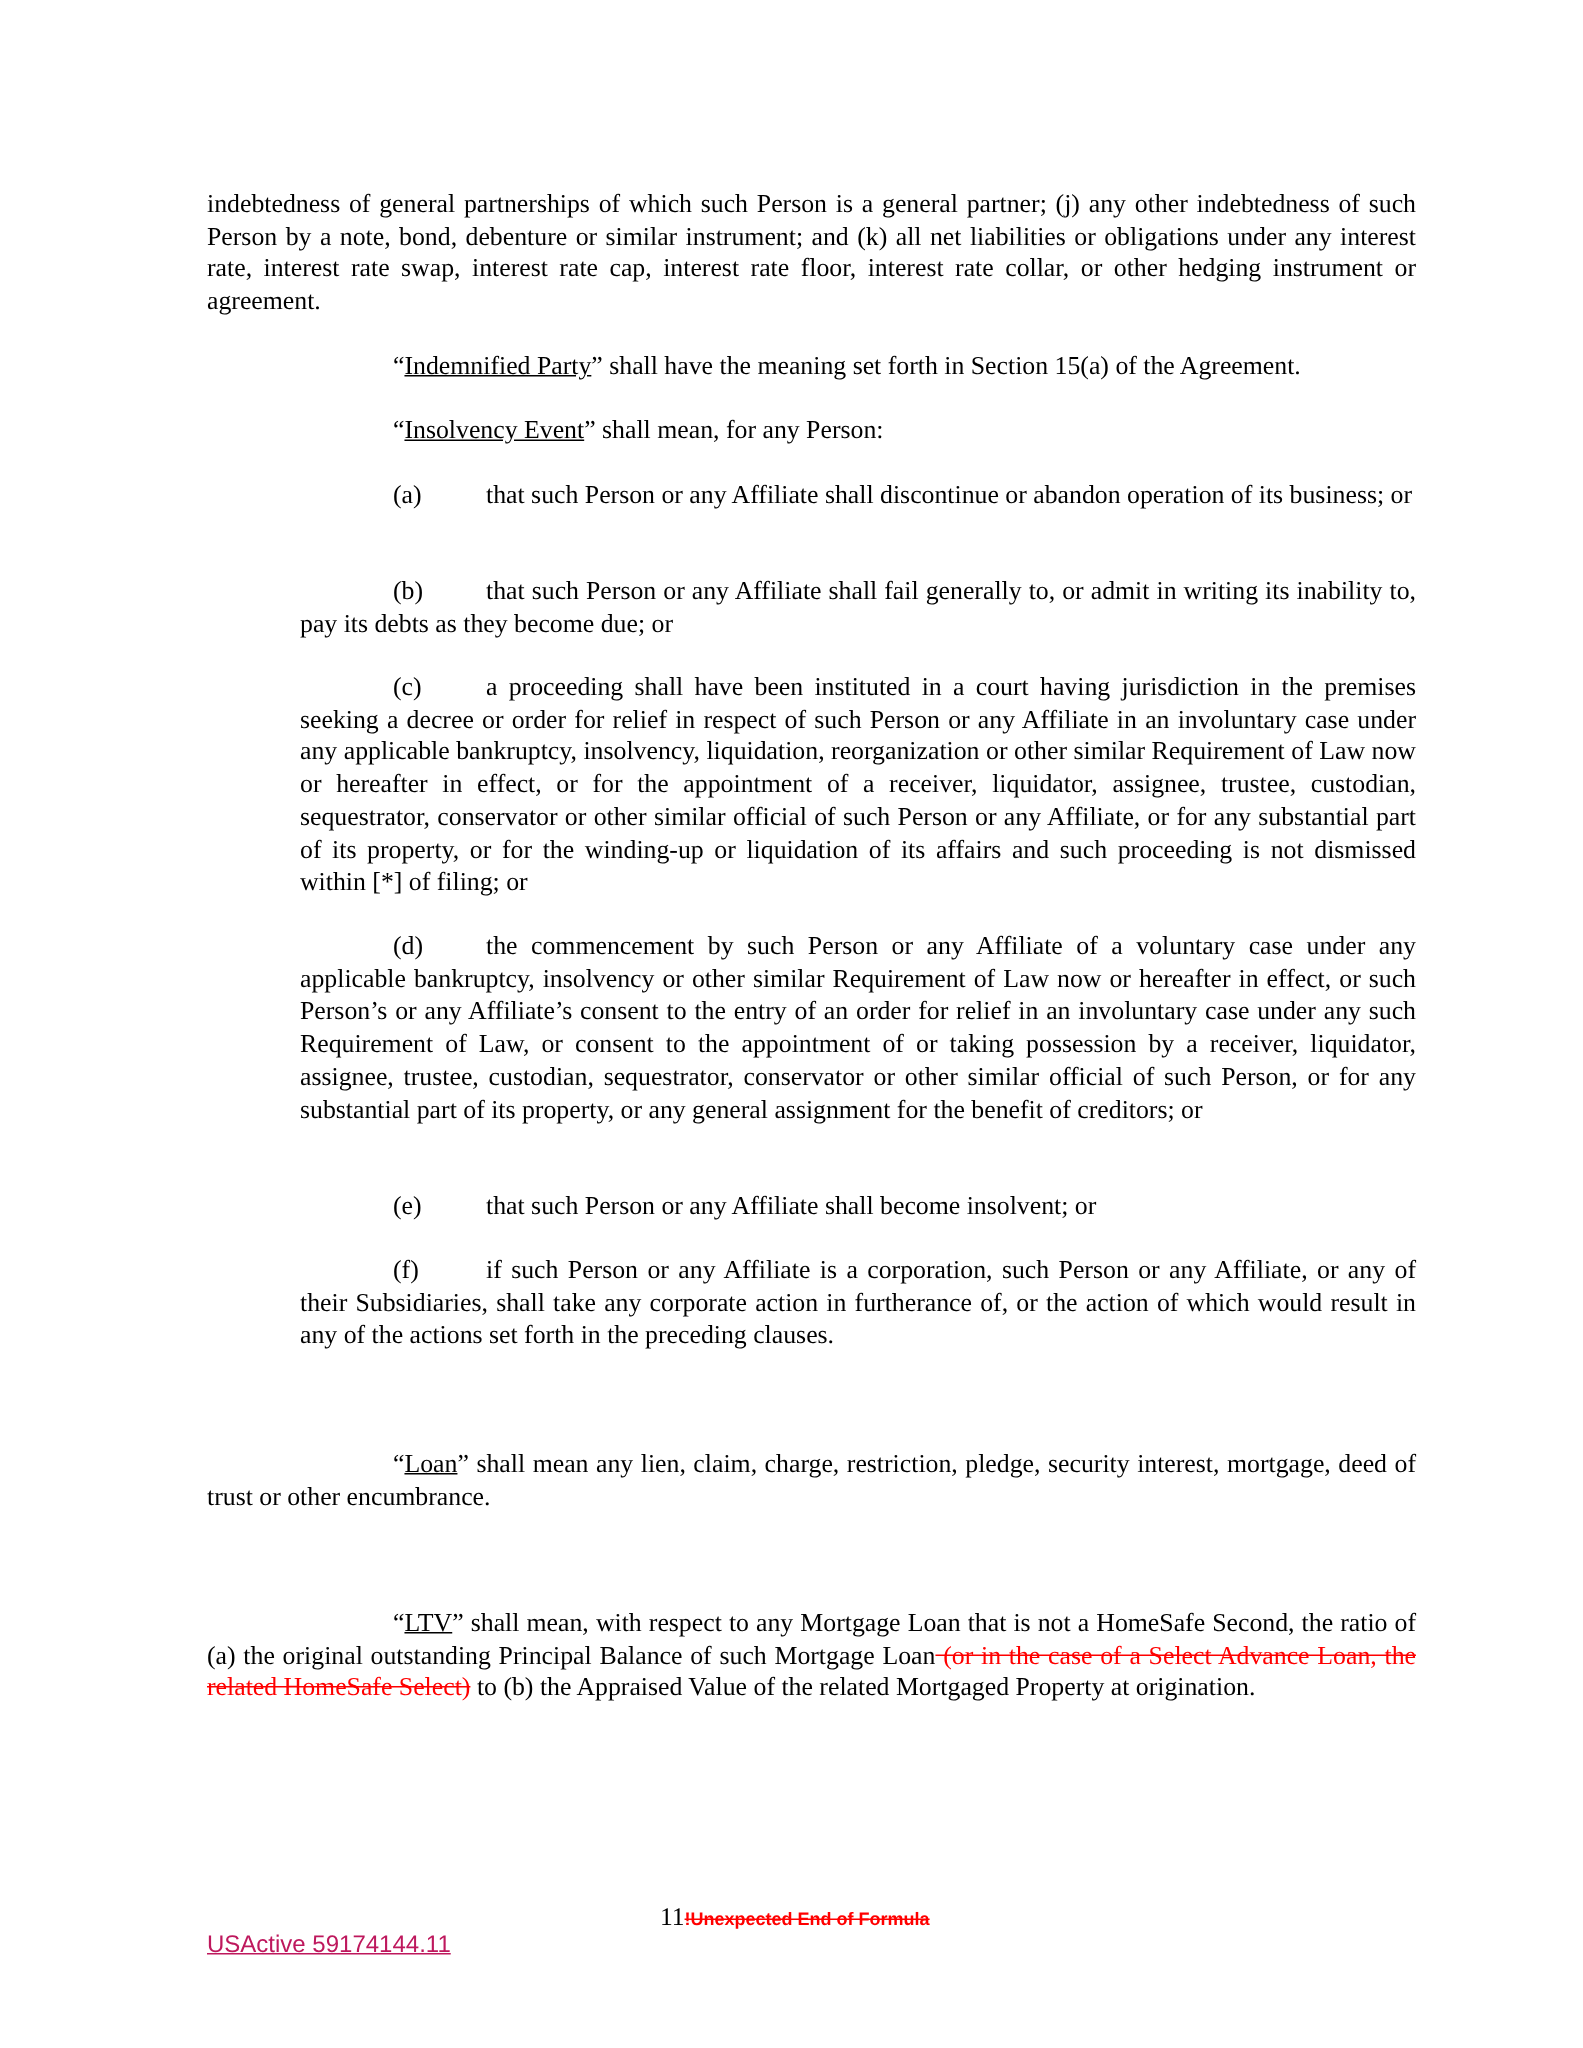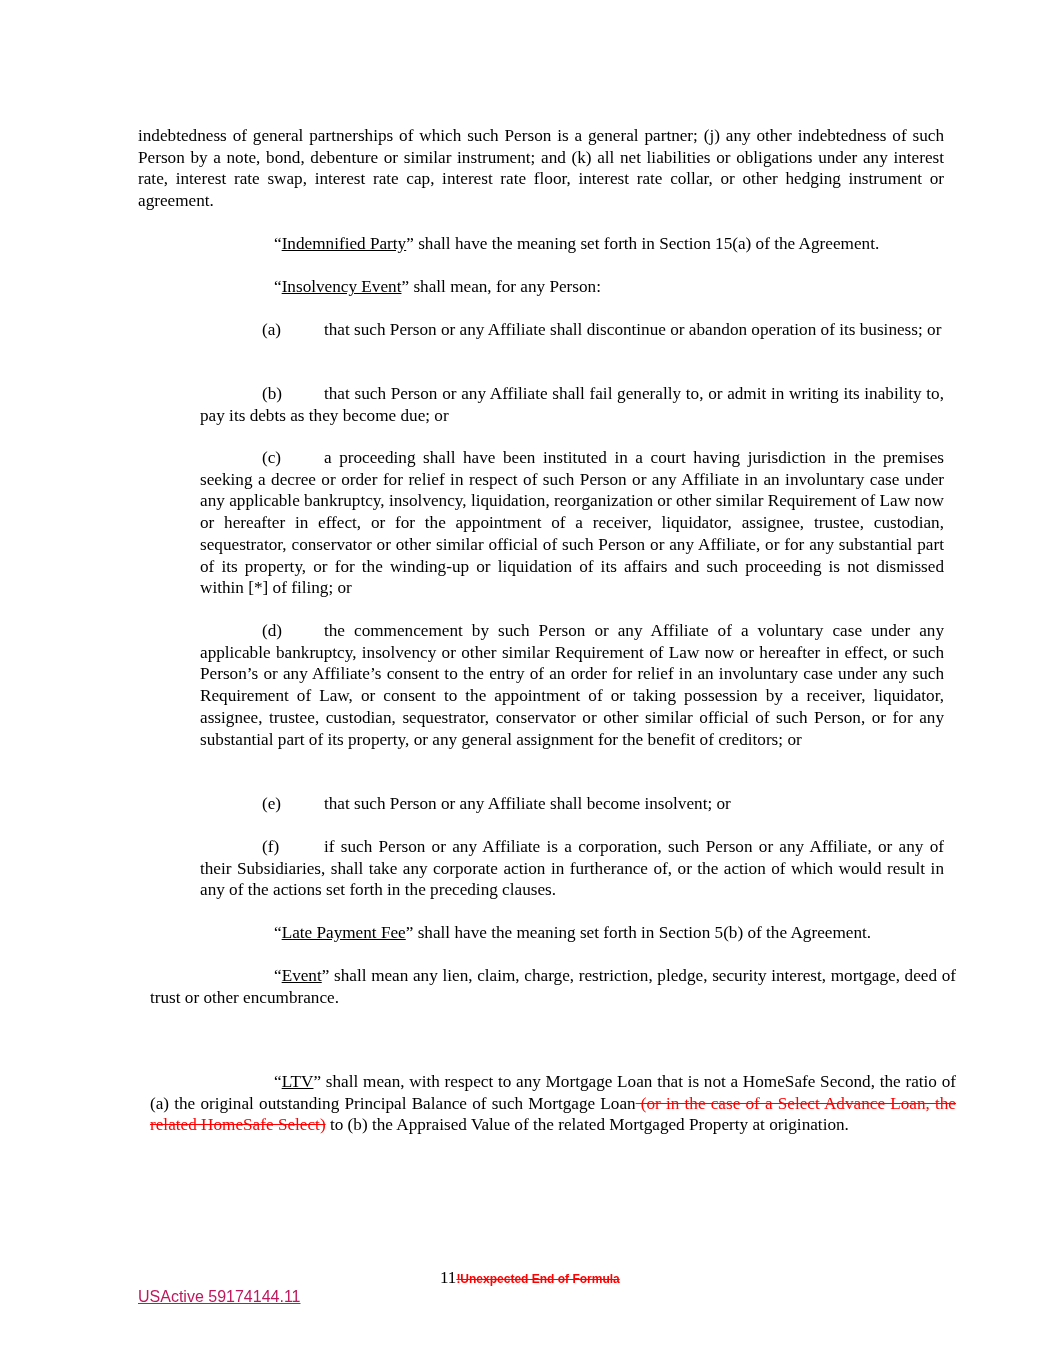--- a/index.html
+++ b/index.html
@@ -1,20 +1,20 @@
 <!DOCTYPE html>
 <html><head>
 <meta charset="utf-8">
 <style>
   html, body { margin:0; padding:0; background:#ffffff; }
   body { width:1055px; height:1365px; position:relative; overflow:hidden;
          font-family:"Liberation Serif", serif; font-size:17.2px; color:#000; }
   .page { position:absolute; left:14px; top:0; width:1055px; height:1365px; }
   .p { position:absolute; left:124px; width:806px; line-height:21.7px; text-align:justify; margin:0; }
-  .ind { text-indent:124px;margin-left:12px; }
+  .ind { text-indent:124px; }
   .subp { position:absolute; left:186px; width:744px; line-height:21.7px; text-align:justify; margin:0; }
   .subp .lab { position:absolute; left:62px; top:0; }
   .subp .first { display:block; text-indent:124px; }
   u { text-decoration:underline; }
   .del { color:#ff0000; text-decoration:line-through; }
   .footer-num { position:absolute; left:426px; top:1268px; font-size:17px; }
   .footer-err { color:#ff0000; text-decoration:line-through; font-family:"Liberation Sans", sans-serif; font-weight:bold; font-size:12px; }
   .docid { position:absolute; left:124px; top:1288px; font-family:"Liberation Sans", sans-serif; font-size:16px; color:#be185d; text-decoration:underline; }
 </style>
 </head>
@@ -51,23 +51,22 @@
   <p class="subp" style="top:793px;">
       <span class="lab">(e)</span>
       <span class="first">that such Person or any Affiliate shall become insolvent; or</span>
     </p>
 
   <p class="subp" style="top:836px;">
       <span class="lab">(f)</span>
       <span class="first">if such Person or any Affiliate is a corporation, such Person or any Affiliate, or any of their Subsidiaries, shall take any corporate action in furtherance of, or the action of which would result in any of the actions set forth in the preceding clauses.</span>
     </p>
 
-  <p class="p ind" style="top:922px;"><span>“</span><u>Late Payment Fee</u><span>” shall have the meaning set forth in Section 5(b) of the Agreement.</span></p>
 
-  <p class="p ind" style="top:965px;"><span>“</span><u>Event</u><span>” shall mean any lien, claim, charge, restriction, pledge, security interest, mortgage, deed of trust or other encumbrance.</span></p>
+  <p class="p ind" style="top:965px;"><span>“</span><u>Loan</u><span>” shall mean any lien, claim, charge, restriction, pledge, security interest, mortgage, deed of trust or other encumbrance.</span></p>
 
 
   <p class="p ind" style="top:1071px;"><span>“</span><u>LTV</u><span>” shall mean, with respect to any Mortgage Loan that is not a HomeSafe Second, the ratio of (a) the original outstanding Principal Balance of such Mortgage Loan</span><span class="del"> (or in the case of a Select Advance Loan, the related HomeSafe Select)</span><span> to (b) the Appraised Value of the related Mortgaged Property at origination.</span></p>
 
 
   <div class="footer-num"><span>11</span><span class="footer-err">!Unexpected End of Formula</span></div>
 
   <div class="docid">USActive 59174144.11</div>
 </div>
 

